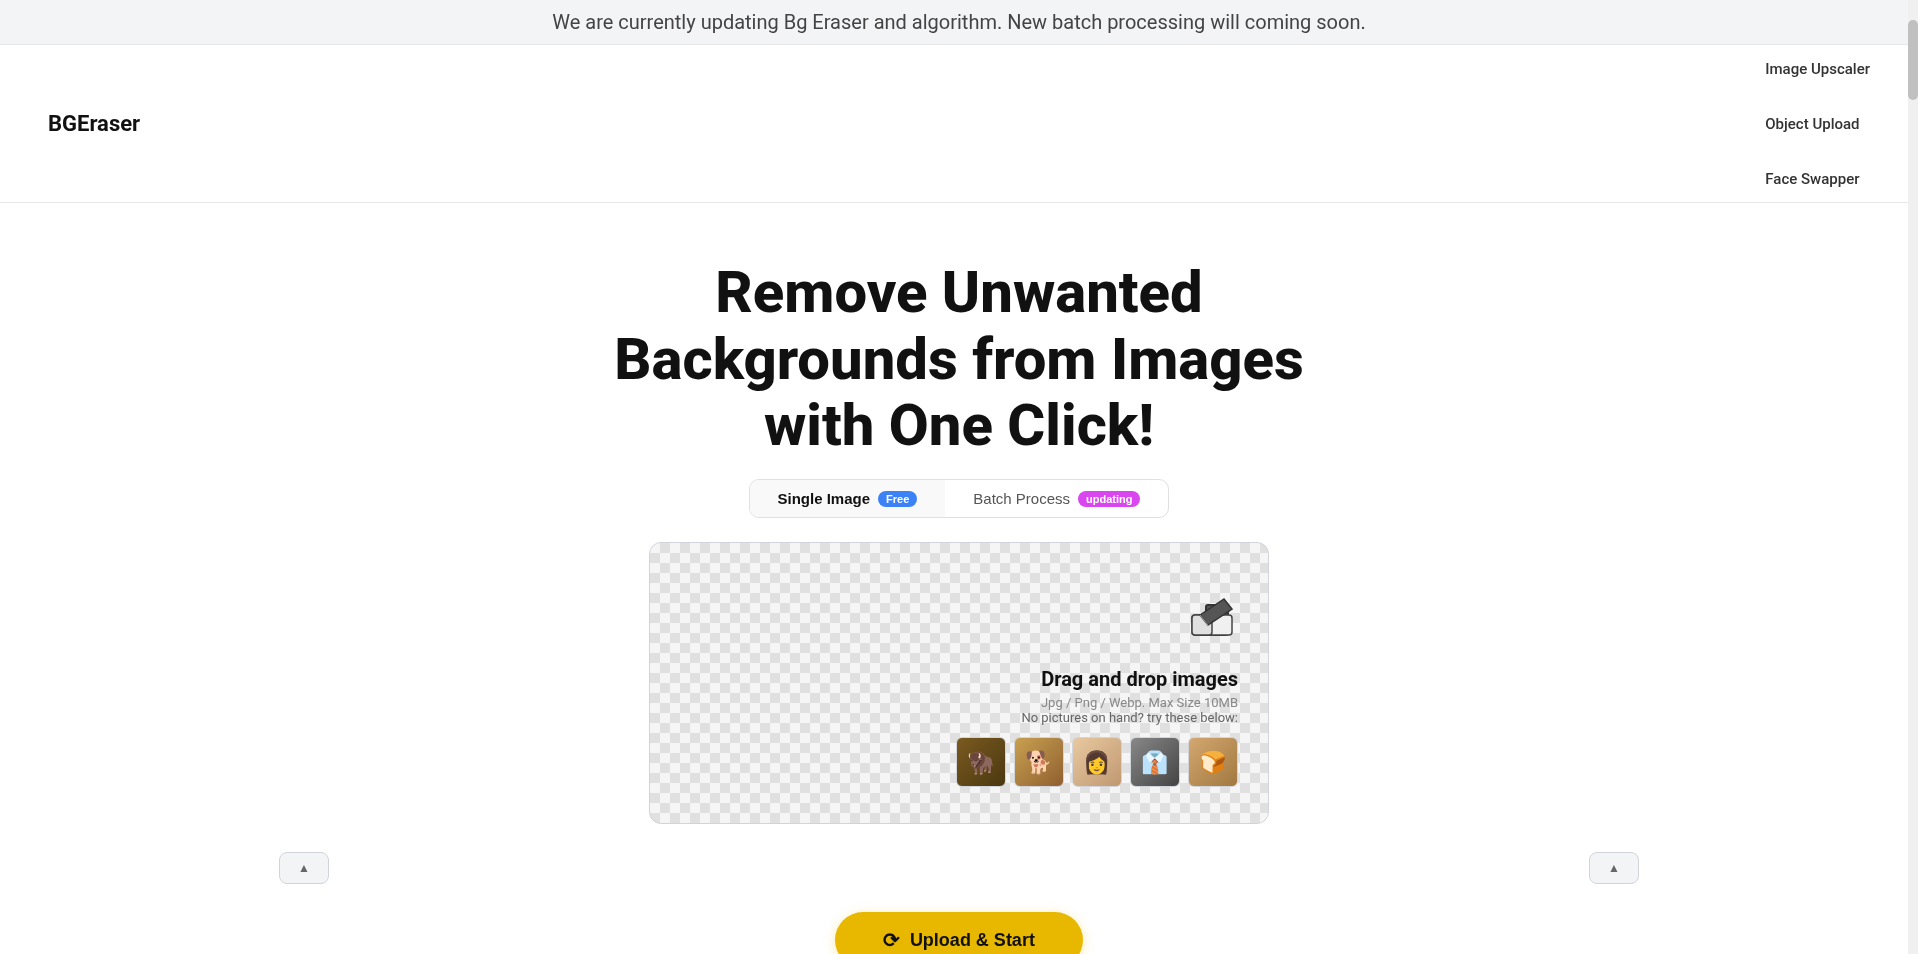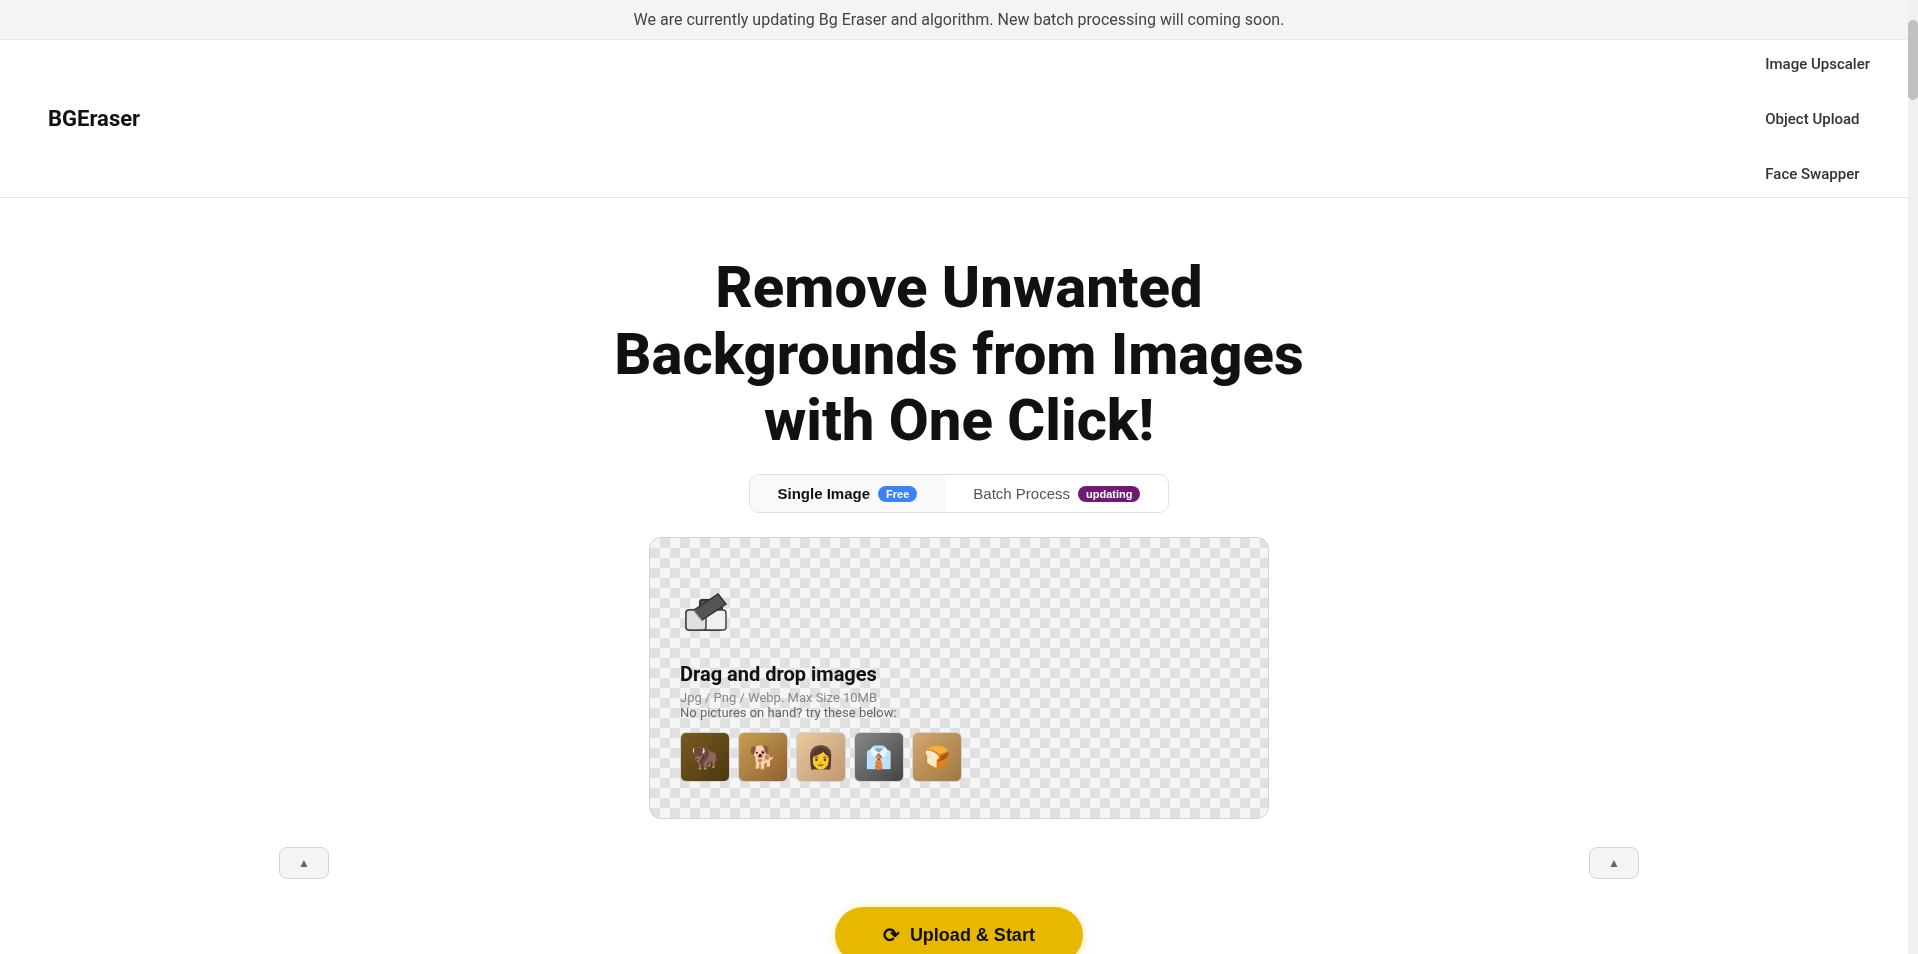--- a/index.html
+++ b/index.html
@@ -3,21 +3,21 @@
   <meta charset="utf-8">
   <style>
     * { margin: 0; padding: 0; box-sizing: border-box; }
     body { font-family: -apple-system, BlinkMacSystemFont, 'Segoe UI', Roboto, sans-serif; background: #fff; color: #222; }
 
     
     .top-banner {
       background: #f3f4f6;
       text-align: center;
       padding: 10px 20px;
-      font-size: 16px;
+      font-size: 20px;
       color: #444;
       border-bottom: 1px solid #e5e7eb;
     }
 
     
     nav {
       display: flex;
       align-items: center;
       justify-content: space-between;
       padding: 14px 48px;
@@ -99,38 +99,38 @@
     }
     .tab-badge {
       display: inline-block;
       padding: 2px 8px;
       border-radius: 12px;
       font-size: 11px;
       font-weight: 700;
       color: #fff;
     }
     .tab-badge.free { background: #3b82f6; }
-    .tab-badge.updating { background: #701a75; }
+    .tab-badge.updating { background: #d946ef; }
 
     
     .drop-zone {
       width: 620px;
       background-image:
         linear-gradient(45deg, #e0e0e0 25%, transparent 25%),
         linear-gradient(-45deg, #e0e0e0 25%, transparent 25%),
         linear-gradient(45deg, transparent 75%, #e0e0e0 75%),
         linear-gradient(-45deg, transparent 75%, #e0e0e0 75%);
       background-size: 20px 20px;
       background-position: 0 0, 0 10px, 10px -10px, -10px 0px;
       background-color: #f5f5f5;
       border: 1.5px solid #d1d5db;
       border-radius: 12px;
       display: flex;
       flex-direction: column;
-      align-items: flex-start;
+      align-items: flex-end;
       justify-content: center;
       padding: 50px 30px 36px;
       margin-bottom: 28px;
       min-height: 260px;
     }
 
     
     .eraser-icon {
       margin-bottom: 18px;
     }

